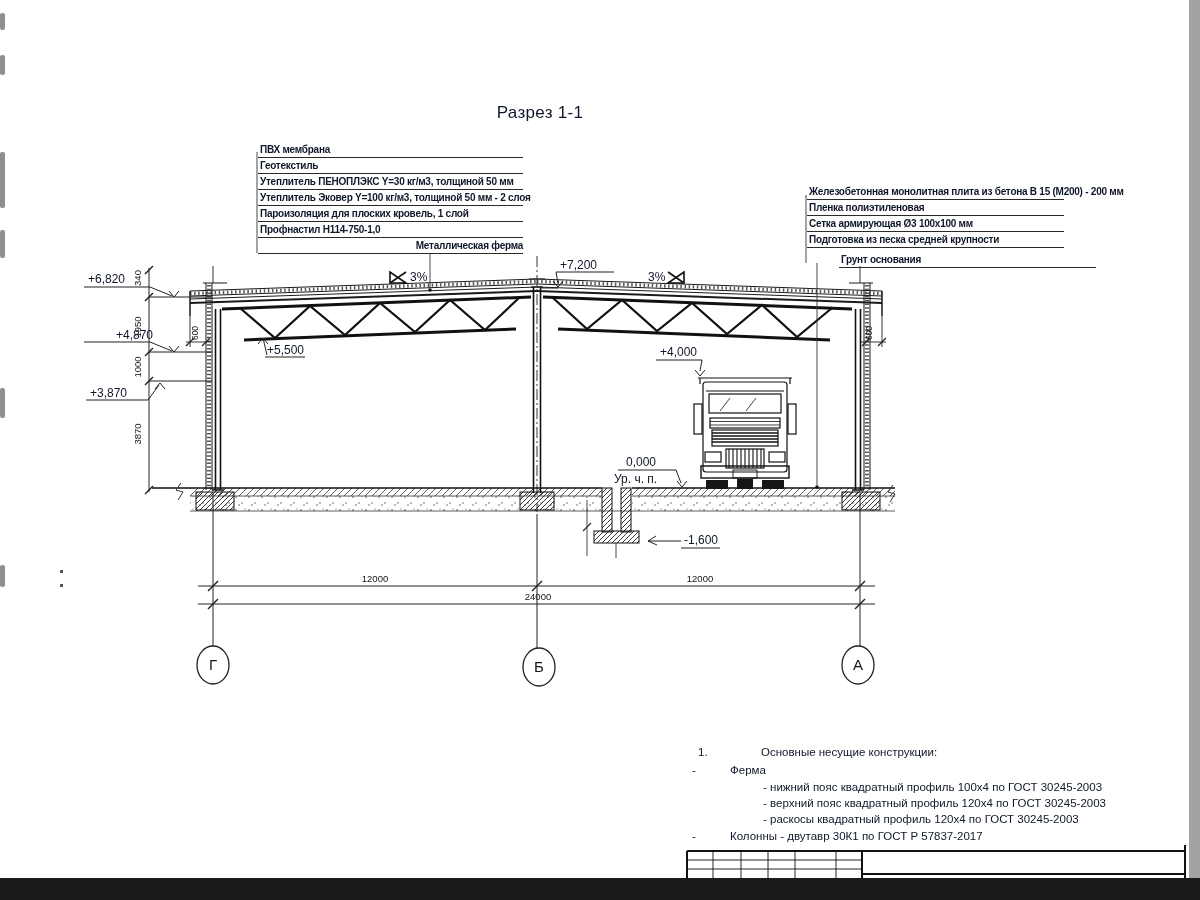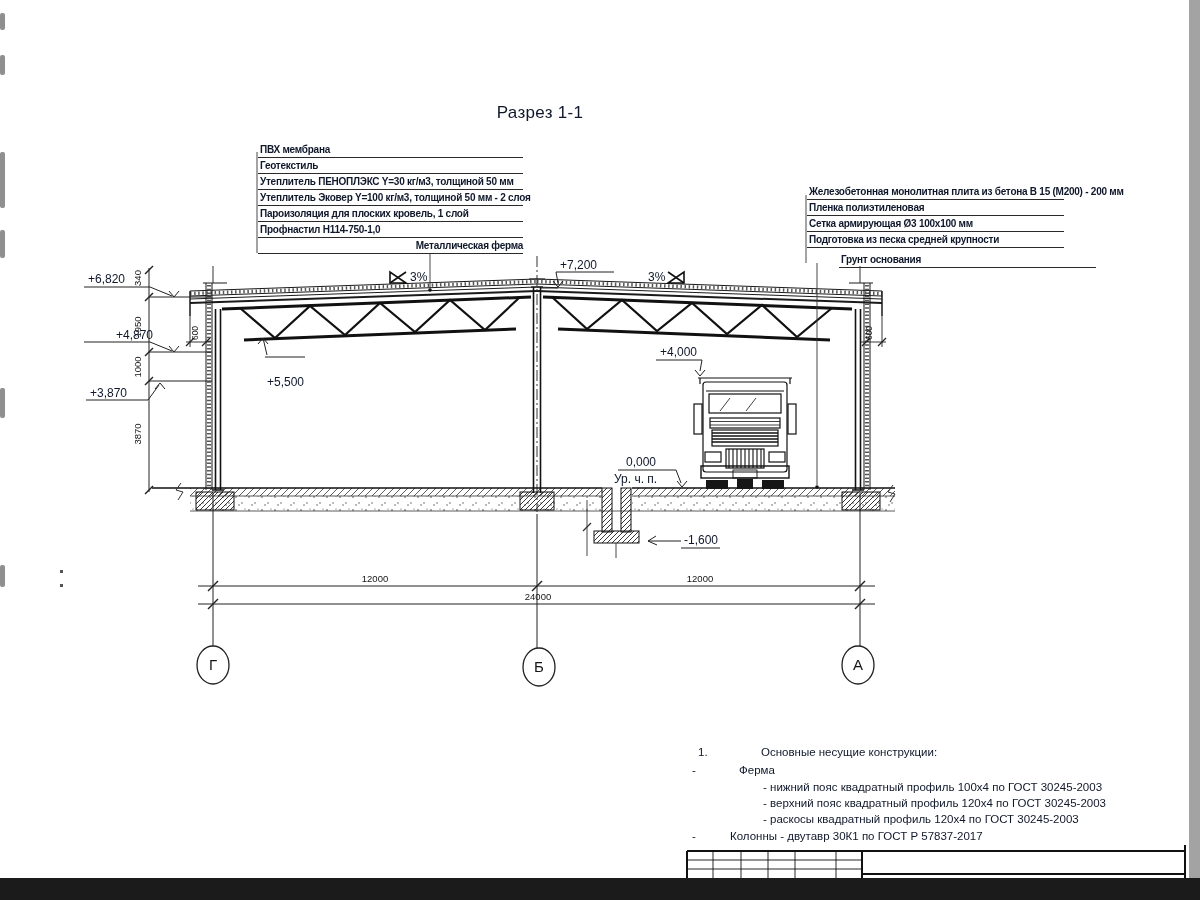--- a/index.html
+++ b/index.html
@@ -294,34 +294,34 @@
     <div class="t co" style="left:807px;top:200px;width:255px;">Пленка полиэтиленовая</div>
     <div class="t co" style="left:807px;top:216px;width:255px;">Сетка армирующая Ø3 100х100 мм</div>
     <div class="t co" style="left:807px;top:232px;width:255px;">Подготовка из песка средней крупности</div>
     <div class="t co" style="left:807px;top:252px;width:255px;margin-left:32px;">Грунт основания</div>
   </div>
 
   <div class="t lev" style="left:88px;top:272px;">+6,820</div>
   <div class="t lev" style="left:88px;top:328px;margin-left:28px;">+4,870</div>
   <div class="t lev" style="left:90px;top:386px;">+3,870</div>
   <div class="t lev" style="left:560px;top:258px;">+7,200</div>
-  <div class="t lev" style="left:267px;top:343px;margin-top:32px;">+5,500</div>
+  <div class="t lev" style="left:267px;top:343px;">+5,500</div>
   <div class="t lev" style="left:660px;top:345px;">+4,000</div>
   <div class="t lev" style="left:626px;top:455px;">0,000</div>
   <div class="t lev" style="left:614px;top:472px;">Ур. ч. п.</div>
   <div class="t lev" style="left:684px;top:533px;">-1,600</div>
 
   <div class="t lev" style="left:410px;top:270px;">3%</div>
   <div class="t lev" style="left:648px;top:270px;">3%</div>
 
   <div>
     <div class="t note" style="left:698px;top:746px;">1.</div>
     <div class="t note" style="left:730px;top:746px;margin-left:31px;">Основные несущие конструкции:</div>
     <div class="t note" style="left:692px;top:764px;">-</div>
-    <div class="t note" style="left:730px;top:764px;margin-left:9px;">Ферма</div>
+    <div class="t note" style="left:730px;top:764px;">Ферма</div>
     <div class="t note" style="left:763px;top:781px;">- нижний пояс квадратный профиль 100х4 по ГОСТ 30245-2003</div>
     <div class="t note" style="left:763px;top:797px;">- верхний пояс квадратный профиль 120х4 по ГОСТ 30245-2003</div>
     <div class="t note" style="left:763px;top:813px;">- раскосы квадратный профиль 120х4 по ГОСТ 30245-2003</div>
     <div class="t note" style="left:692px;top:830px;">-</div>
     <div class="t note" style="left:730px;top:830px;">Колонны - двутавр 30К1 по ГОСТ Р 57837-2017</div>
   </div>
 
   <div class="edge-dash" style="top:13px;height:17px;"></div>
   <div class="edge-dash" style="top:55px;height:20px;"></div>
   <div class="edge-dash" style="top:152px;height:56px;"></div>

